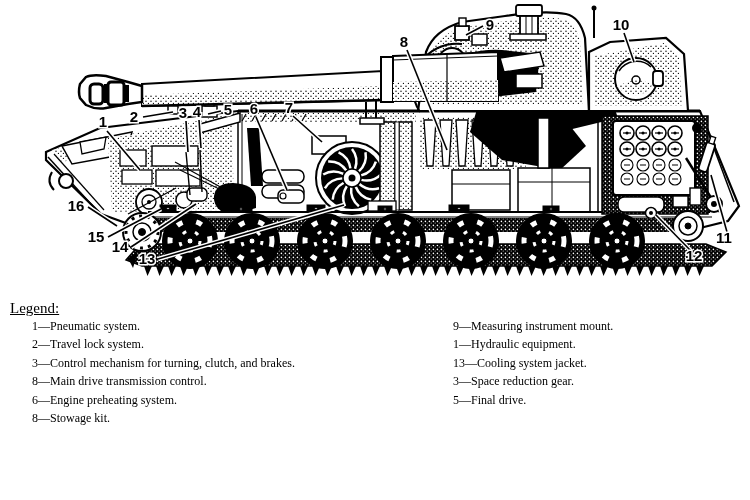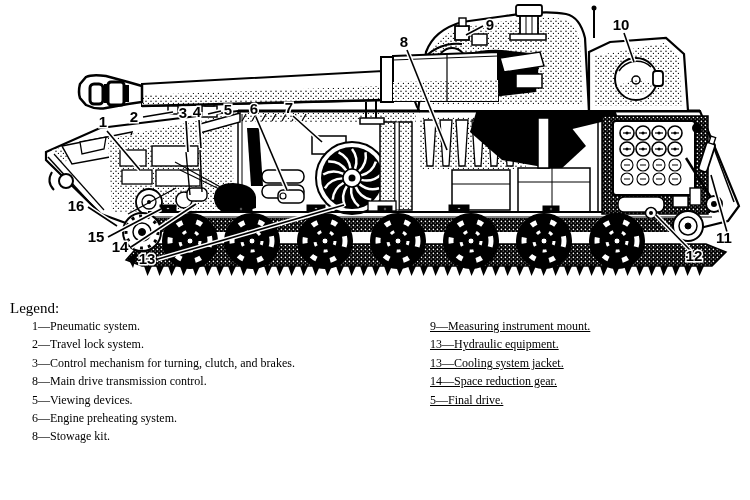--- a/index.html
+++ b/index.html
@@ -1,22 +1,22 @@
 <!DOCTYPE html>
 <html><head>
 <meta charset="utf-8">
 <style>
   html,body{margin:0;padding:0;background:#fff;}
   .page{position:relative;width:750px;height:500px;background:#fff;overflow:hidden;
         font-family:"Liberation Serif",serif;color:#000;}
   .diagram-svg{position:absolute;left:0;top:0;}
-  .legend-title{position:absolute;left:10px;top:299px;font-size:15px;line-height:18px;}
+  .legend-title{position:absolute;left:10px;top:299px;font-size:15px;line-height:18px;text-decoration:underline;}
   .legend-col{position:absolute;top:317px;}
   .legend-col.left{left:32px;width:350px;}
-  .legend-col.right{left:430px;width:292px;text-decoration:underline;}
+  .legend-col.right{left:453px;width:292px;}
   .legend-item{font-size:12px;line-height:18.4px;text-indent:-25px;padding-left:25px;}
   .callout-num{font-family:"Liberation Sans",sans-serif;font-weight:bold;font-size:15px;
                text-anchor:middle;paint-order:stroke;stroke:#fff;stroke-width:3px;fill:#000;}
 </style>
 </head>
 <body>
 
 <div class="page">
 
 <svg class="diagram-svg" width="750" height="296" viewBox="0 0 750 296">
@@ -410,25 +410,24 @@
         <text x="76" y="211" class="callout-num">16</text>
       </g>
 </svg>
 
 <div class="legend-title">Legend:</div>
 <div class="legend-col left">
       <div class="legend-item">1—Pneumatic system.</div>
       <div class="legend-item">2—Travel lock system.</div>
       <div class="legend-item">3—Control mechanism for turning, clutch, and brakes.</div>
       <div class="legend-item">8—Main drive transmission control.</div>
-      <div class="legend-item">5—Viewing devices.</div>
       <div class="legend-item">6—Engine preheating system.</div>
       <div class="legend-item">8—Stowage kit.</div>
     </div>
 <div class="legend-col right">
       <div class="legend-item">9—Measuring instrument mount.</div>
-      <div class="legend-item">13—Hydraulic equipment.</div>
+      <div class="legend-item">1—Hydraulic equipment.</div>
       <div class="legend-item">13—Cooling system jacket.</div>
-      <div class="legend-item">14—Space reduction gear.</div>
+      <div class="legend-item">3—Space reduction gear.</div>
       <div class="legend-item">5—Final drive.</div>
     </div>
 
 </div>
 
 </body></html>

